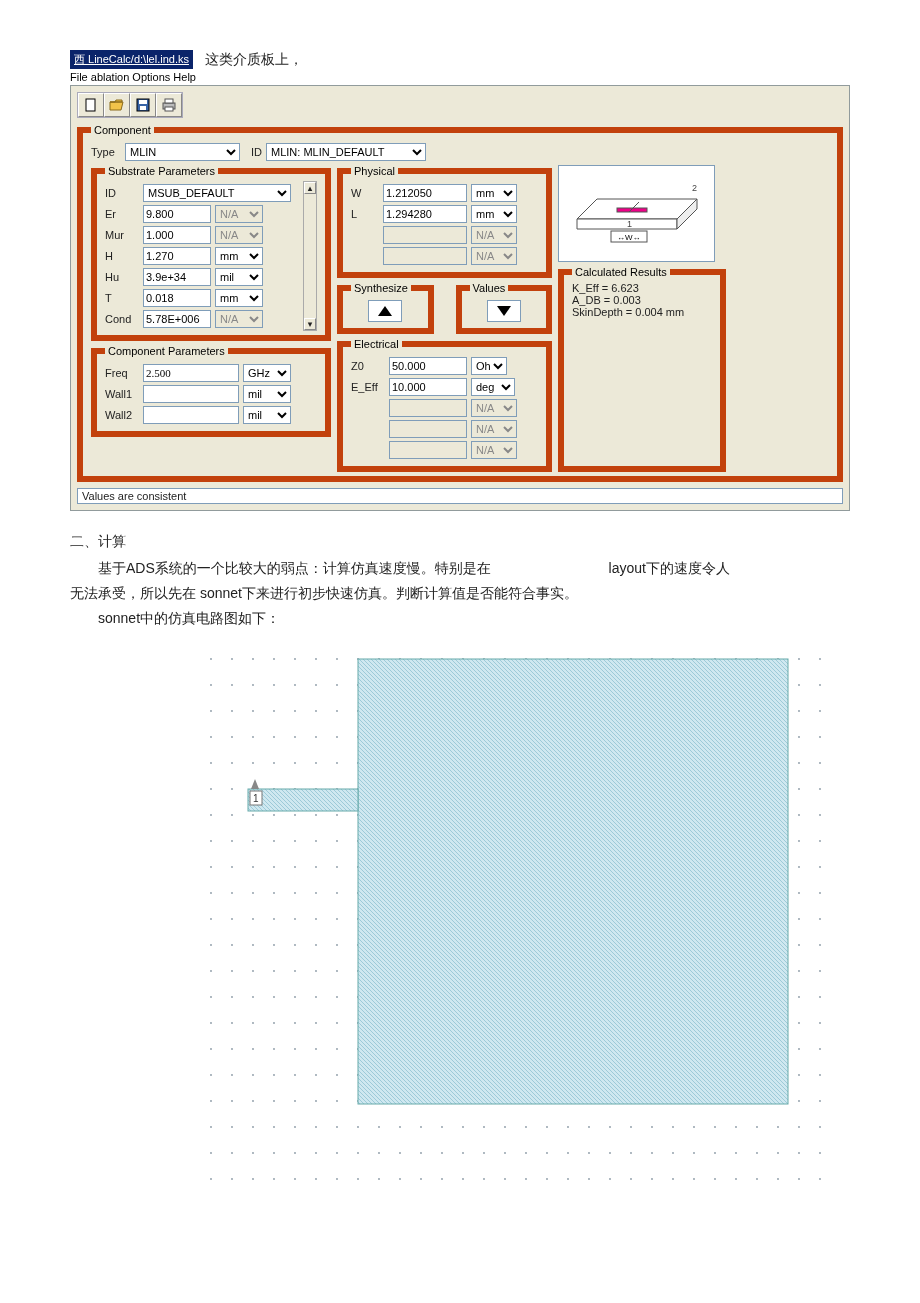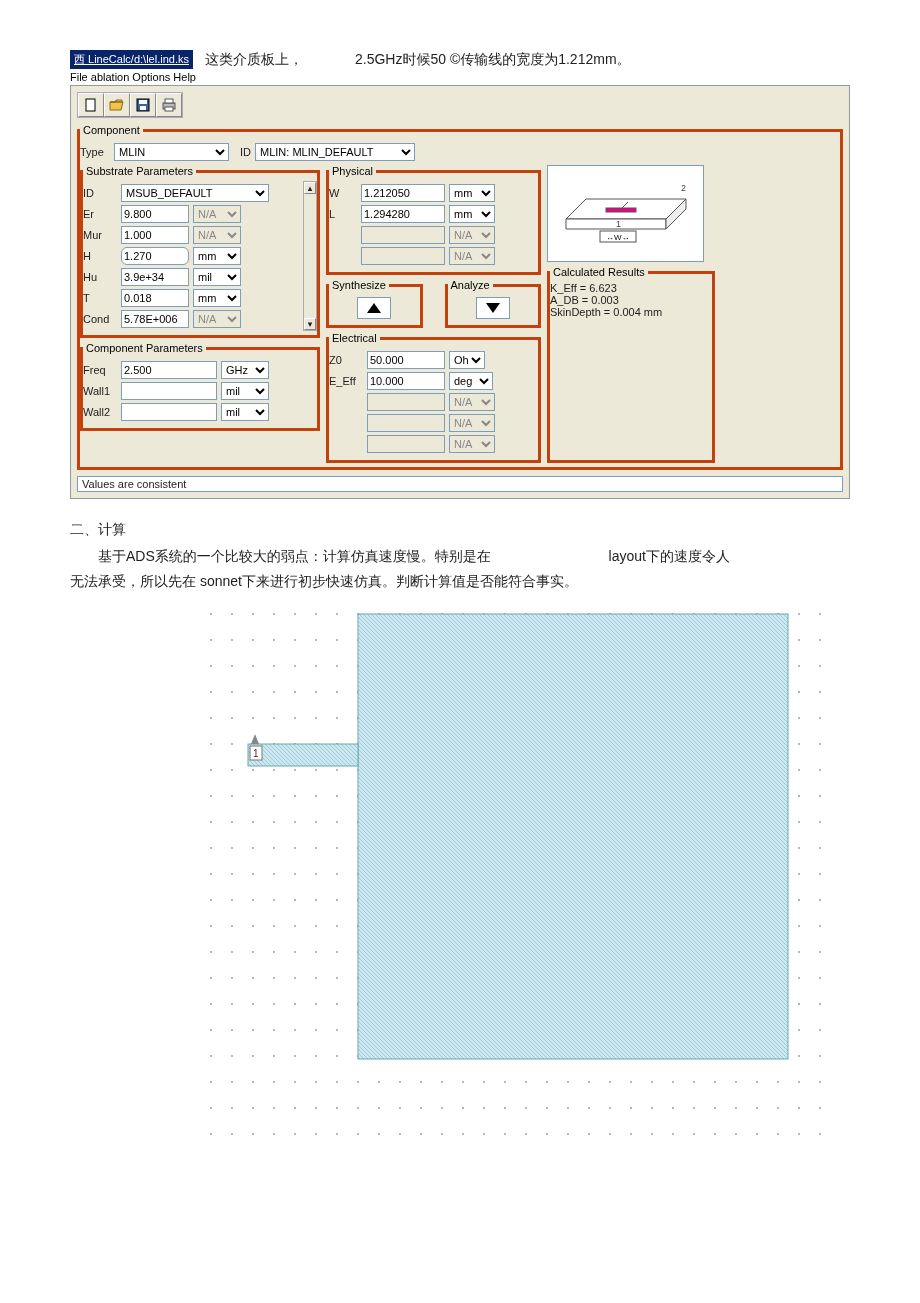--- a/index.html
+++ b/index.html
@@ -2,21 +2,21 @@
 <html><head>
 <meta charset="utf-8">
 <style>
   body { margin:0; background:#fff; font-family:"Microsoft YaHei", Arial, sans-serif; font-size:14px; color:#222; }
   .page { width:780px; margin:0 auto; padding:50px 0 40px 0; }
   .titlebar { background:#0a246a; color:#fff; font:11px Tahoma,Arial; padding:2px 4px; display:inline-block; }
   .menubar { font:11px Tahoma,Arial; color:#000; padding:2px 0; }
   .window { background:#ece9d8; border:1px solid #919b9c; padding:2px 6px 6px 6px; }
   .tb { display:flex; gap:0; border:1px solid #aab; background:#ece9d8; width:fit-content; margin:4px 0 6px 0;}
   .tb-btn { width:24px; height:22px; border:1px solid #fff; border-right-color:#888; border-bottom-color:#888; display:flex; align-items:center; justify-content:center; cursor:pointer;}
-  fieldset.win { border:3px solid #c2410c; font:11px Tahoma,Arial; padding:4px 0; margin:0;}
+  fieldset.win { border:6px solid #c2410c; font:11px Tahoma,Arial; padding:4px 8px; margin:0;}
   fieldset.win legend { font:11px Tahoma,Arial; color:#000; padding:0 3px;}
   .row { display:flex; align-items:center; gap:4px; margin:3px 0;}
   .lbl { width:34px; font:11px Tahoma,Arial; }
   .inp { font:11px Tahoma,Arial; border:1px solid #7f9db9; background:#fff; height:16px; padding:0 2px;}
   .sel { font:11px Tahoma,Arial; border:1px solid #7f9db9; background:#fff; height:18px;}
   .dis { background:#ece9d8; color:#888;}
   .cols { display:flex; gap:6px; }
   .panel { display:flex; flex-direction:column; gap:4px;}
   .sub-scroll { width:12px; align-self:stretch; border:1px solid #aaa; background:#ece9d8; display:flex; flex-direction:column; justify-content:space-between;}
   .sb-btn{font:9px Tahoma; text-align:center; background:#ece9d8; border:1px solid #fff; border-right-color:#888; border-bottom-color:#888;}
@@ -35,21 +35,20 @@
 </style>
 </head>
 <body>
 
 <div class="page">
 
   <div class="topline">
     <span class="titlebar">西  LineCalc/d:\lel.ind.ks</span>
     <span class="caption-rest">这类介质板上，</span>
     <span style="width:40px"></span>
-    <span class="caption-rest"><span>2.5GHz时候50 ©传输线的宽度为1.212mm。</span></span>
   </div>
   <div class="menubar">File ablation Options Help</div>
 
   <div class="window">
     <div class="tb">
       <div class="tb-btn">
           <svg width="14" height="14">
             <rect x="2" y="1" width="9" height="12" fill="#fff" stroke="#000"></rect>
           </svg>
         </div>
@@ -100,21 +99,21 @@
     <input class="inp " style="width: 62px;" value="9.800">
     <select class="sel dis" style="width:48px"><option>N/A</option></select>
   </div>
                     <div class="row">
     <span class="lbl" style="width:34px">Mur</span>
     <input class="inp " style="width: 62px;" value="1.000">
     <select class="sel dis" style="width:48px"><option>N/A</option></select>
   </div>
                     <div class="row">
     <span class="lbl" style="width:34px">H</span>
-    <input class="inp " style="width: 62px; border-radius: 6px;" value="1.270">
+    <input class="inp " style="width: 62px;" value="1.270">
     <select class="sel " style="width:48px"><option>mm</option></select>
   </div>
                     <div class="row">
     <span class="lbl" style="width:34px">Hu</span>
     <input class="inp " style="width: 62px;" value="3.9e+34">
     <select class="sel " style="width:48px"><option>mil</option></select>
   </div>
                     <div class="row">
     <span class="lbl" style="width:34px">T</span>
     <input class="inp " style="width: 62px;" value="0.018">
@@ -132,21 +131,21 @@
                 <div class="sb-btn">▾</div>
               </div>
             </div>
           </fieldset>
 
           <fieldset class="win">
             <legend>Component Parameters</legend>
             <div id="cp-rows">
                 <div class="row">
     <span class="lbl" style="width:34px">Freq</span>
-    <input class="inp " style="width: 90px;" value="2.500">
+    <input class="inp " style="width: 90px; font-family: Liberation Serif, serif;" value="2.500">
     <select class="sel " style="width:48px"><option>GHz</option></select>
   </div>
                 <div class="row">
     <span class="lbl" style="width:34px">Wall1</span>
     <input class="inp " style="width: 90px;" value="">
     <select class="sel " style="width:48px"><option>mil</option></select>
   </div>
                 <div class="row">
     <span class="lbl" style="width:34px">Wall2</span>
     <input class="inp " style="width: 90px;" value="">
@@ -185,21 +184,21 @@
           <div style="display:flex; gap:22px">
             <fieldset class="win" style="flex:1">
               <legend>Synthesize</legend>
               <div style="display:flex;justify-content:center;padding:2px 0">
                 <div class="synth-btn">
                     <div class="tri-up"></div>
                   </div>
               </div>
             </fieldset>
             <fieldset class="win" style="flex:1">
-              <legend>Analyze</legend>
+              <legend>Values</legend>
               <div style="display:flex;justify-content:center;padding:2px 0">
                 <div class="synth-btn">
                     <div class="tri-dn"></div>
                   </div>
               </div>
             </fieldset>
           </div>
           <fieldset class="win">
             <legend>Electrical</legend>
             <div id="elec-rows">
@@ -259,20 +258,21 @@
     <div class="status">Values are consistent</div>
   </div>
 
   <p style="margin:22px 0 4px 0">二、计算</p>
   <p class="para">
     <span>基于ADS系统的一个比较大的弱点：计算仿真速度慢。特别是在</span>
     <span style="display:inline-block;width:110px"></span>
     <span>layout下的速度令人</span>
   </p>
   <p style="margin:4px 0 4px 0">无法承受，所以先在 sonnet下来进行初步快速仿真。判断计算值是否能符合事实。</p>
+  <p class="para" style="text-indent:2em;margin:0 0 10px 0">sonnet中的仿真电路图如下：</p>
 
   <div class="sonnet">
     <svg class="svgfull" width="656" height="575" viewBox="0 0 656 575">
       <defs>
         <pattern id="hatch" width="4" height="4" patternUnits="userSpaceOnUse">
           <rect width="4" height="4" fill="#cfe8f0"></rect>
           <path d="M0 0 L4 4 M-1 3 L1 5 M3 -1 L5 1" stroke="#7ab6c8" stroke-width="0.6"></path>
         </pattern>
       </defs>
       <rect x="0" y="0" width="656" height="575" fill="#ffffff"></rect>

